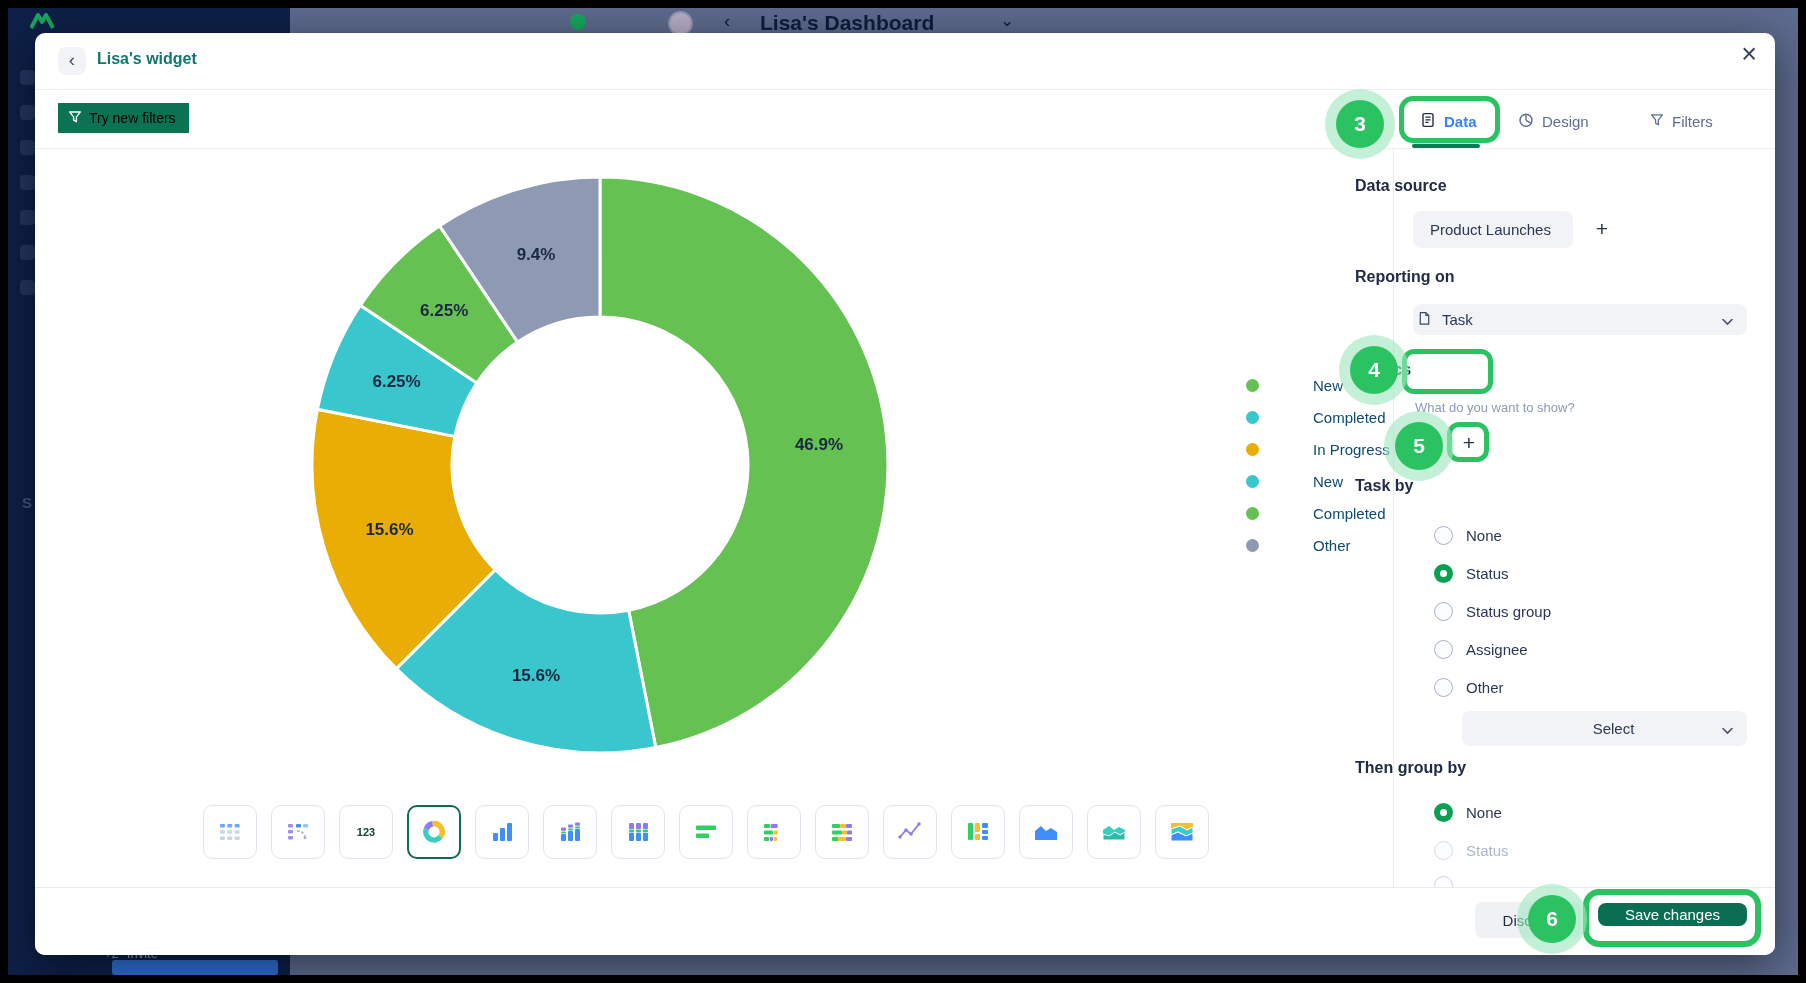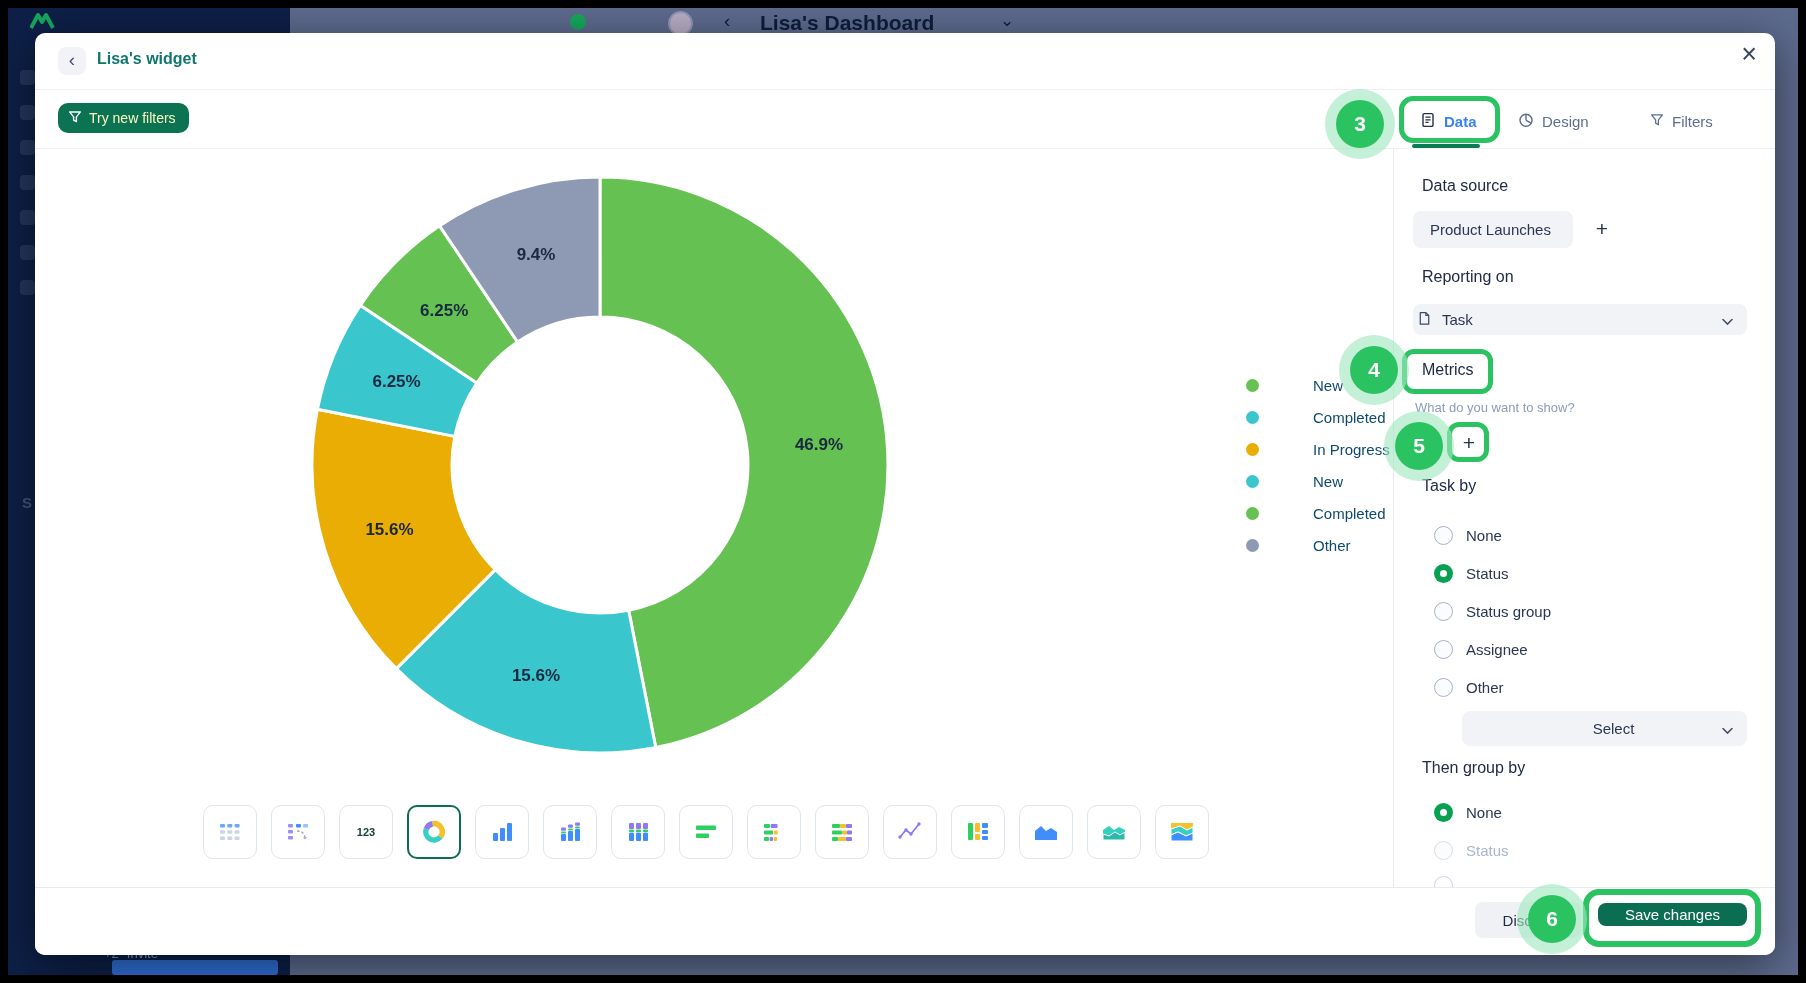--- a/index.html
+++ b/index.html
@@ -26,22 +26,22 @@
   
   .modal{position:absolute;left:35px;top:33px;width:1740px;height:922px;background:#fff;border-radius:10px;
          box-shadow:0 10px 45px rgba(0,0,0,.5);z-index:10;overflow:hidden;}
   .m-header{position:absolute;left:0;top:0;width:100%;height:57px;border-bottom:1px solid #eceff4;}
   .back-btn{position:absolute;left:23px;top:14px;width:28px;height:28px;border-radius:8px;background:#f1f3f7;
             color:#44506b;font-size:19px;line-height:26px;text-align:center;cursor:pointer;}
   .m-title{position:absolute;left:62px;top:17px;font-size:16px;font-weight:600;color:#0f766e;}
   .close-btn{position:absolute;right:18px;top:8px;color:#38445c;font-size:27px;line-height:27px;cursor:pointer;}
 
   .toolbar-border{position:absolute;left:0;top:115px;width:100%;height:1px;background:#eceff4;}
-  .try-filters{position:absolute;left:23px;top:70px;height:30px;padding:0 13px 0 10px;border:none;border-radius:10px;
-               background:#0b7351;color:#fef9c3;font-size:14px;font-family:inherit;display:flex;align-items:center;gap:7px;cursor:pointer;}
+  .try-filters{position:absolute;left:23px;top:70px;height:30px;padding:0 13px 0 10px;border:none;border-radius:0;
+               background:#0b7351;color:#000000;font-size:14px;font-family:inherit;display:flex;align-items:center;gap:7px;cursor:pointer;}
   .tab{position:absolute;top:73px;height:30px;display:flex;align-items:center;gap:8px;font-size:15px;cursor:pointer;}
   .tab.active{color:#3b82f6;font-weight:600;align-items:center;}
   .tab.inactive{color:#5d6e91;}
   .tab-data{left:1385px;}
   .tab-design{left:1483px;}
   .tab-filters{left:1615px;}
   .tab-underline{position:absolute;left:1377px;top:111px;width:68px;height:4px;background:#0c7a52;border-radius:2px;}
   .v-divider{position:absolute;left:1358px;top:116px;width:1px;height:738px;background:#e8ecf2;}
 
   
@@ -51,21 +51,21 @@
   .legend-row{display:flex;align-items:center;height:32px;gap:10px;}
   .legend-dot{width:13px;height:13px;border-radius:50%;flex:0 0 13px;}
   .legend-label{font-size:15px;color:#0c4a6e;margin-left:44px;}
 
   #chart-types{position:absolute;left:168px;top:772px;display:flex;gap:14px;}
   .ct-btn{width:54px;height:54px;border:1px solid #dfe5ee;border-radius:10px;background:#fff;display:flex;
           align-items:center;justify-content:center;cursor:pointer;}
   .ct-btn.selected{border:2px solid #0c6e4f;}
 
   
-  .p-label{position:absolute;left:1387px;font-size:16px;font-weight:400;color:#202c46;}
+  .p-label{position:absolute;left:1320px;font-size:16px;font-weight:700;color:#202c46;}
   .pill{position:absolute;background:#f1f3f7;border-radius:8px;display:flex;align-items:center;
         font-size:15px;color:#2a3752;cursor:pointer;}
   .ds-pill{left:1378px;top:178px;width:160px;height:37px;padding-left:17px;}
   .ds-plus{position:absolute;left:1552px;top:180px;width:30px;height:32px;font-size:21px;color:#2a3752;
            display:flex;align-items:center;justify-content:center;cursor:pointer;}
   .task-pill{left:1378px;top:271px;width:334px;height:31px;padding-left:4px;gap:10px;}
   .pill .chev{position:absolute;right:14px;top:50%;transform:translateY(-50%);}
   .hint{position:absolute;left:1380px;top:367px;font-size:13px;color:#8d9bb8;}
   .all-text{position:absolute;left:1389px;top:404px;font-size:15px;color:#2a3752;}
   .metrics-add{position:absolute;left:1417px;top:394px;width:34px;height:32px;border:none;background:#fff;

